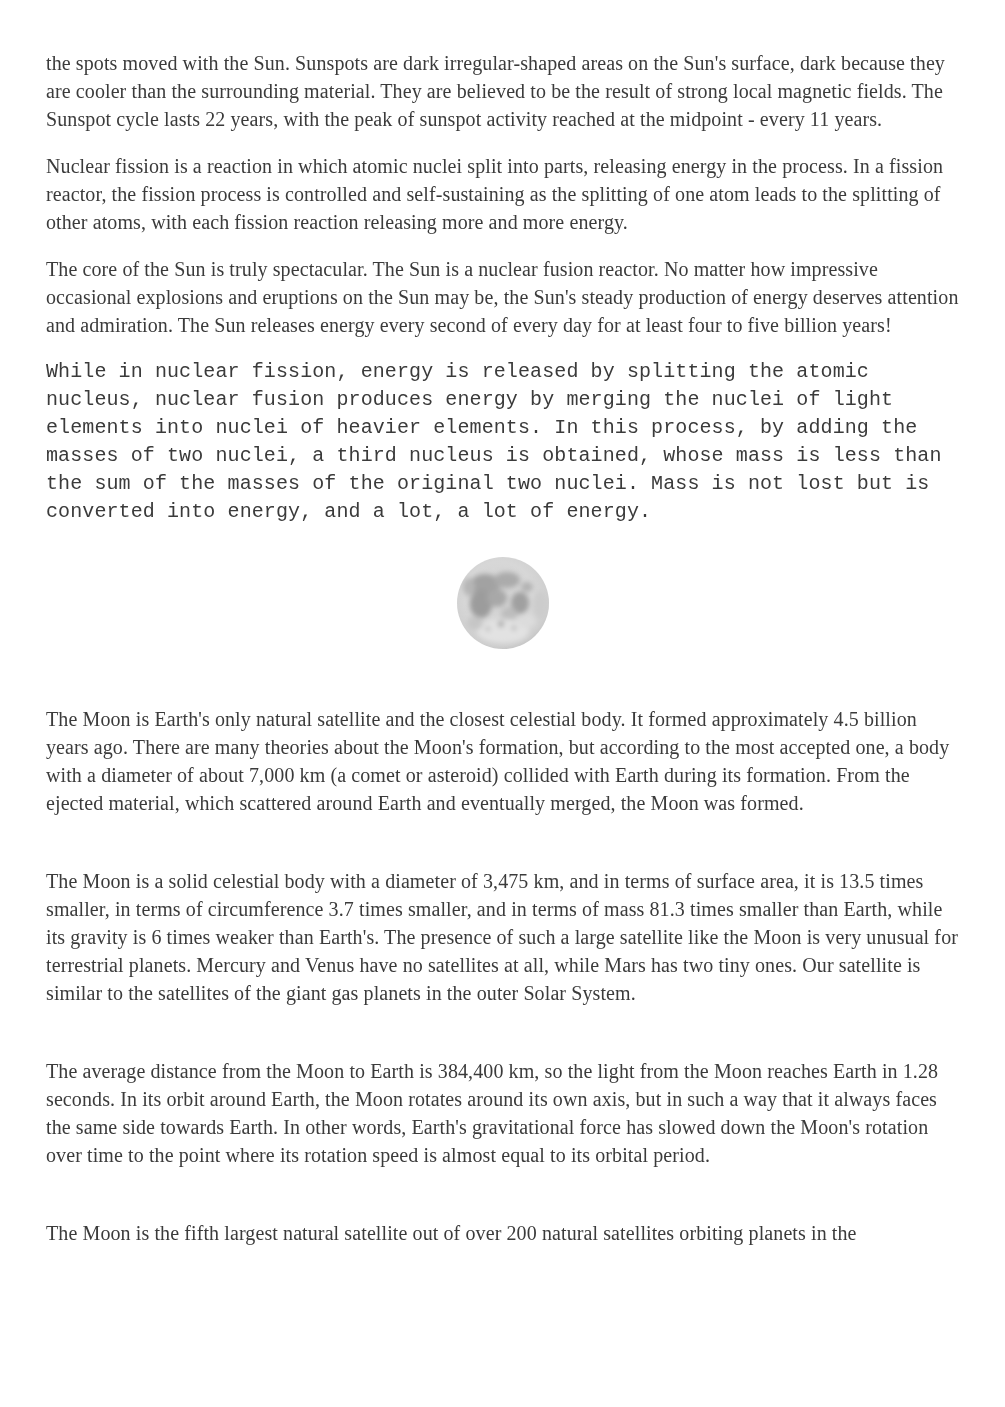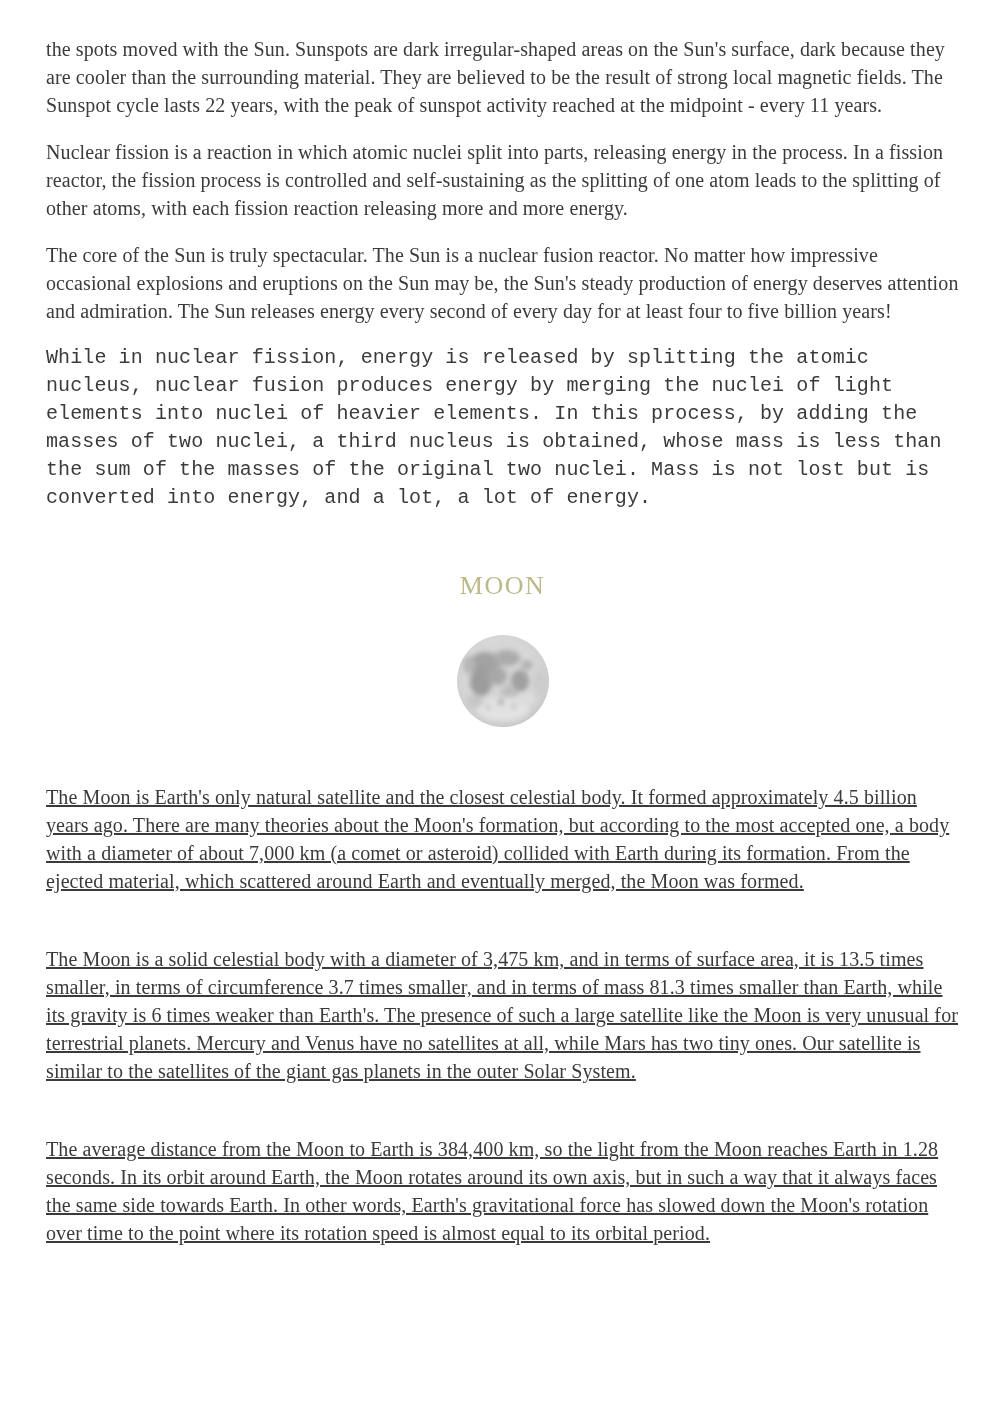--- a/index.html
+++ b/index.html
@@ -9,21 +9,21 @@
   }
   body {
     width: 1005px;
     height: 1407px;
     font-family: "Liberation Serif", "DejaVu Serif", serif;
     color: #3b3b3b;
     overflow: hidden;
   }
   .article {
     width: 913px;
-    margin: 0 auto;
+    margin: 14px auto;
     padding-top: 35px;
   }
   .article p {
     font-size: 20px;
     line-height: 28px;
     margin: 0;
     letter-spacing: 0.1px;
   }
   .sun-section p { margin-bottom: 19px; }
   .sun-section p:last-child { margin-bottom: 0; font-family: Liberation Mono, monospace; }
@@ -37,36 +37,35 @@
     letter-spacing: 1.5px;
     color: #bcba88;
   }
   .moon-figure {
     margin-top: 31px;
     display: flex;
     justify-content: center;
   }
   .moon-figure svg { display: block; }
 
-  .moon-paragraphs p { margin-top: 50px; text-decoration: underline; }
+  .moon-paragraphs p { margin-top: 50px; }
   .moon-paragraphs p.first { margin-top: 56px; }
 </style>
 </head>
 <body>
 
 <div class="article">
 
   <div class="sun-section">
     <p>the spots moved with the Sun. Sunspots are dark irregular-shaped areas on the Sun's surface, dark because they are cooler than the surrounding material. They are believed to be the result of strong local magnetic fields. The Sunspot cycle lasts 22 years, with the peak of sunspot activity reached at the midpoint - every 11 years.</p>
     <p>Nuclear fission is a reaction in which atomic nuclei split into parts, releasing energy in the process. In a fission reactor, the fission process is controlled and self-sustaining as the splitting of one atom leads to the splitting of other atoms, with each fission reaction releasing more and more energy.</p>
     <p>The core of the Sun is truly spectacular. The Sun is a nuclear fusion reactor. No matter how impressive occasional explosions and eruptions on the Sun may be, the Sun's steady production of energy deserves attention and admiration. The Sun releases energy every second of every day for at least four to five billion years!</p>
     <p>While in nuclear fission, energy is released by splitting the atomic nucleus, nuclear fusion produces energy by merging the nuclei of light elements into nuclei of heavier elements. In this process, by adding the masses of two nuclei, a third nucleus is obtained, whose mass is less than the sum of the masses of the original two nuclei. Mass is not lost but is converted into energy, and a lot, a lot of energy.</p>
   </div>
 
-  <h2 class="moon-heading">MOON</h2>
 
   <div class="moon-figure">
     <span>
       <svg width="92" height="92" viewBox="0 0 92 92" aria-hidden="true">
         <defs>
           <radialGradient id="moonBase" cx="46%" cy="42%" r="62%">
             <stop offset="0%" stop-color="#d2d2d2"></stop>
             <stop offset="60%" stop-color="#d7d7d7"></stop>
             <stop offset="88%" stop-color="#cecece"></stop>
             <stop offset="100%" stop-color="#c2c2c2"></stop>
@@ -97,15 +96,16 @@
           <ellipse cx="12" cy="30" rx="6" ry="9" fill="#b6b6b6"></ellipse>
         </g>
       </svg>
     </span>
   </div>
 
   <div class="moon-paragraphs">
     <p class="first">The Moon is Earth's only natural satellite and the closest celestial body. It formed approximately 4.5 billion years ago. There are many theories about the Moon's formation, but according to the most accepted one, a body with a diameter of about 7,000 km (a comet or asteroid) collided with Earth during its formation. From the ejected material, which scattered around Earth and eventually merged, the Moon was formed.</p>
     <p>The Moon is a solid celestial body with a diameter of 3,475 km, and in terms of surface area, it is 13.5 times smaller, in terms of circumference 3.7 times smaller, and in terms of mass 81.3 times smaller than Earth, while its gravity is 6 times weaker than Earth's. The presence of such a large satellite like the Moon is very unusual for terrestrial planets. Mercury and Venus have no satellites at all, while Mars has two tiny ones. Our satellite is similar to the satellites of the giant gas planets in the outer Solar System.</p>
     <p>The average distance from the Moon to Earth is 384,400 km, so the light from the Moon reaches Earth in 1.28 seconds. In its orbit around Earth, the Moon rotates around its own axis, but in such a way that it always faces the same side towards Earth. In other words, Earth's gravitational force has slowed down the Moon's rotation over time to the point where its rotation speed is almost equal to its orbital period.</p>
+    <p>The Moon is the fifth largest natural satellite out of over 200 natural satellites orbiting planets in the</p>
   </div>
 
 </div>
 
 </body></html>

